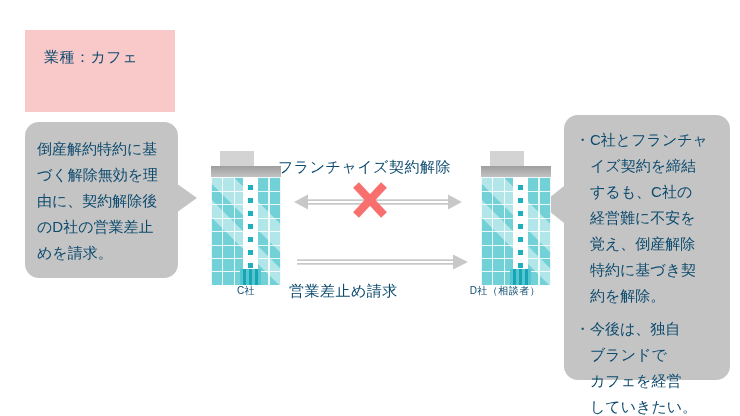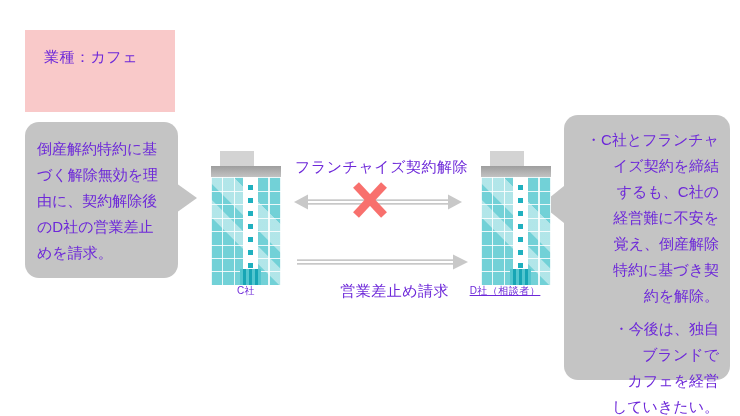--- a/index.html
+++ b/index.html
@@ -2,21 +2,21 @@
 <html><head>
 <meta charset="utf-8">
 <style>
   html, body { margin: 0; padding: 0; background: #ffffff; }
   .canvas {
     position: relative;
     width: 740px;
     height: 416px;
     background: #ffffff;
     font-family: "Liberation Sans", sans-serif;
-    color: #6d28d9;
+    color: #0c4a6e;
     overflow: hidden;
   }
 
   
   .info-box {
     position: absolute;
     box-sizing: border-box;
     font-size: 15px;
     line-height: 27px;
     letter-spacing: 0.5px;
@@ -36,21 +36,21 @@
   .bubble {
     position: absolute;
     background: #c4c4c4;
     border-radius: 14px;
     box-sizing: border-box;
     font-size: 15px;
     line-height: 26px;
   }
   .bubble p { margin: 0; white-space: pre-line; }
   .bubble-left  { left: 25px;  top: 122px; width: 153px; height: 156px; padding: 14px 12px; }
-  .bubble-right { left: 564px; top: 115px; width: 166px; height: 265px; padding: 12px 11px; text-align: right; }
+  .bubble-right { left: 564px; top: 115px; width: 166px; height: 265px; padding: 12px 11px; }
   .bubble-right .item { white-space: pre-line; padding-left: 15px; text-indent: -15px; }
   .bubble-right .item + .item { margin-top: 7px; }
   .tail {
     position: absolute;
     background: #c4c4c4;
   }
   .tail-pointing-right {
     left: 151px; top: 61px; width: 21px; height: 30px;
     clip-path: polygon(0 0, 100% 50%, 0 100%);
   }
@@ -84,22 +84,22 @@
     background: repeating-linear-gradient(to bottom, #1fb0bf 0 5px, rgba(0,0,0,0) 5px 13px);
   }
   .entrance {
     position: absolute; left: -3px; bottom: 0; width: 21px; height: 16px;
     background: repeating-linear-gradient(to right, #53c6cf 0 3px, #17a5b5 3px 6px);
   }
 
   
   .building-label { position: absolute; font-size: 10px; letter-spacing: 0.5px; }
   .label-c { left: 211px; top: 284px; width: 70px;  text-align: center; }
-  .label-d { left: 420px; top: 284px; width: 170px; text-align: center; text-decoration: underline; }
-  .arrow-label { position: absolute; font-size: 15px; letter-spacing: 0.5px; text-align: right; }
+  .label-d { left: 420px; top: 284px; width: 170px; text-align: center; }
+  .arrow-label { position: absolute; font-size: 15px; letter-spacing: 0.5px; text-align: left; }
   .top-arrow-label    { left: 278px; top: 158px; width: 190px; }
   .bottom-arrow-label { left: 289px; top: 282px; width: 160px; }
 
   
   .top-arrow    { position: absolute; left: 294px; top: 192px; }
   .cross-mark   { position: absolute; left: 350px; top: 180px; }
   .bottom-arrow { position: absolute; left: 296px; top: 253px; }
 </style>
 </head>
 <body>

